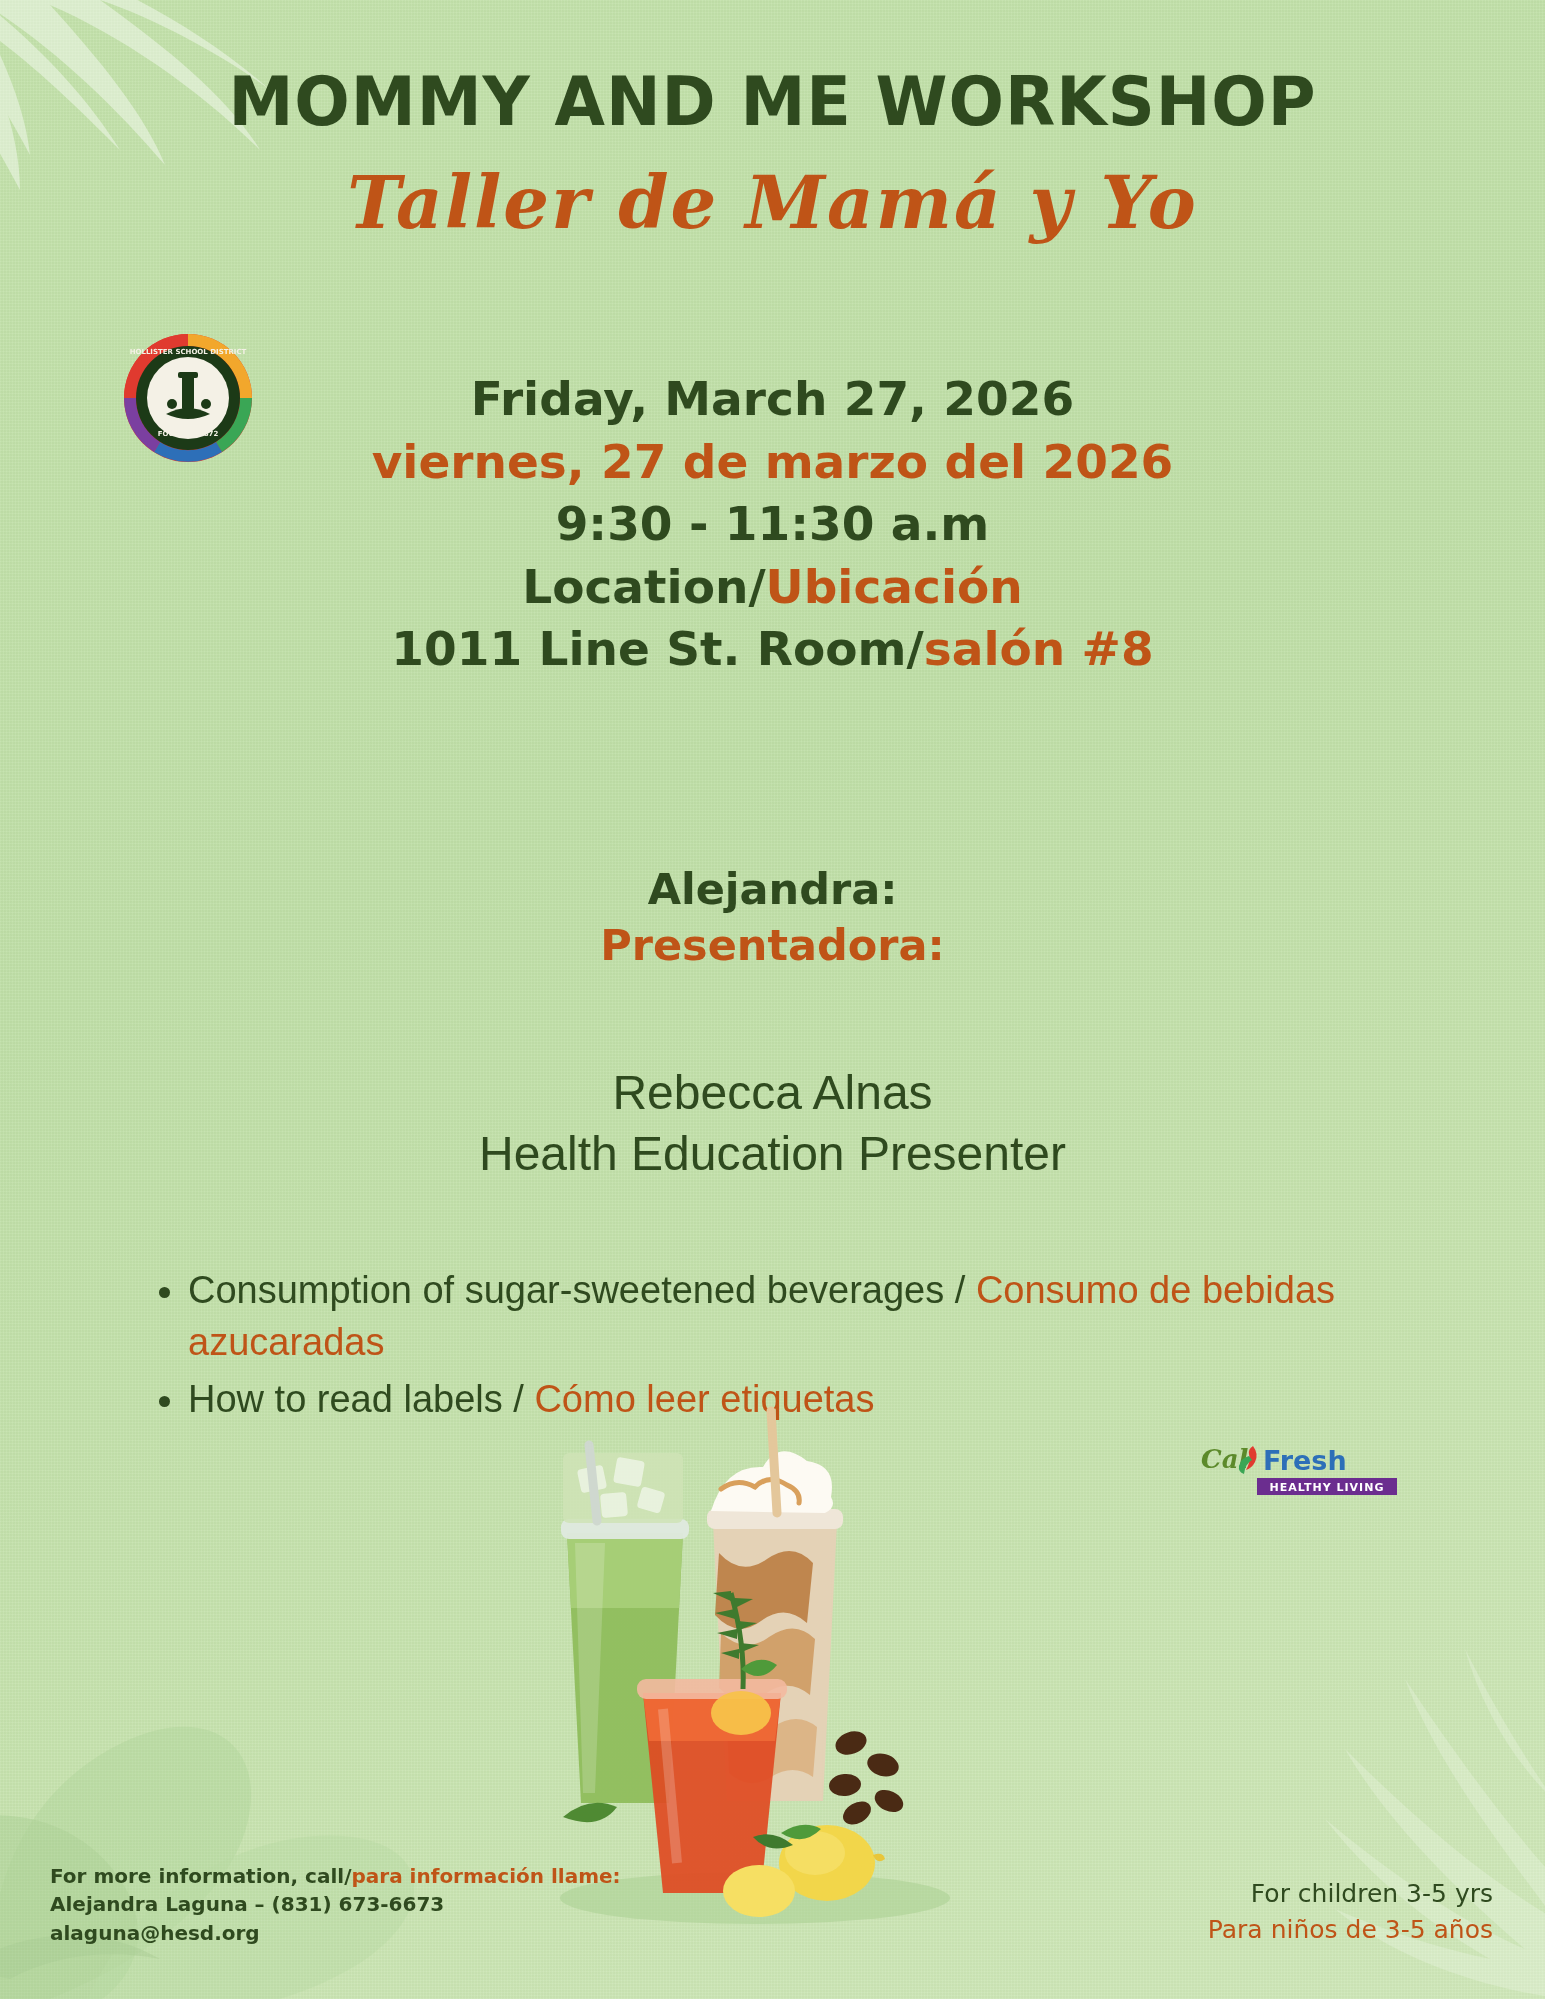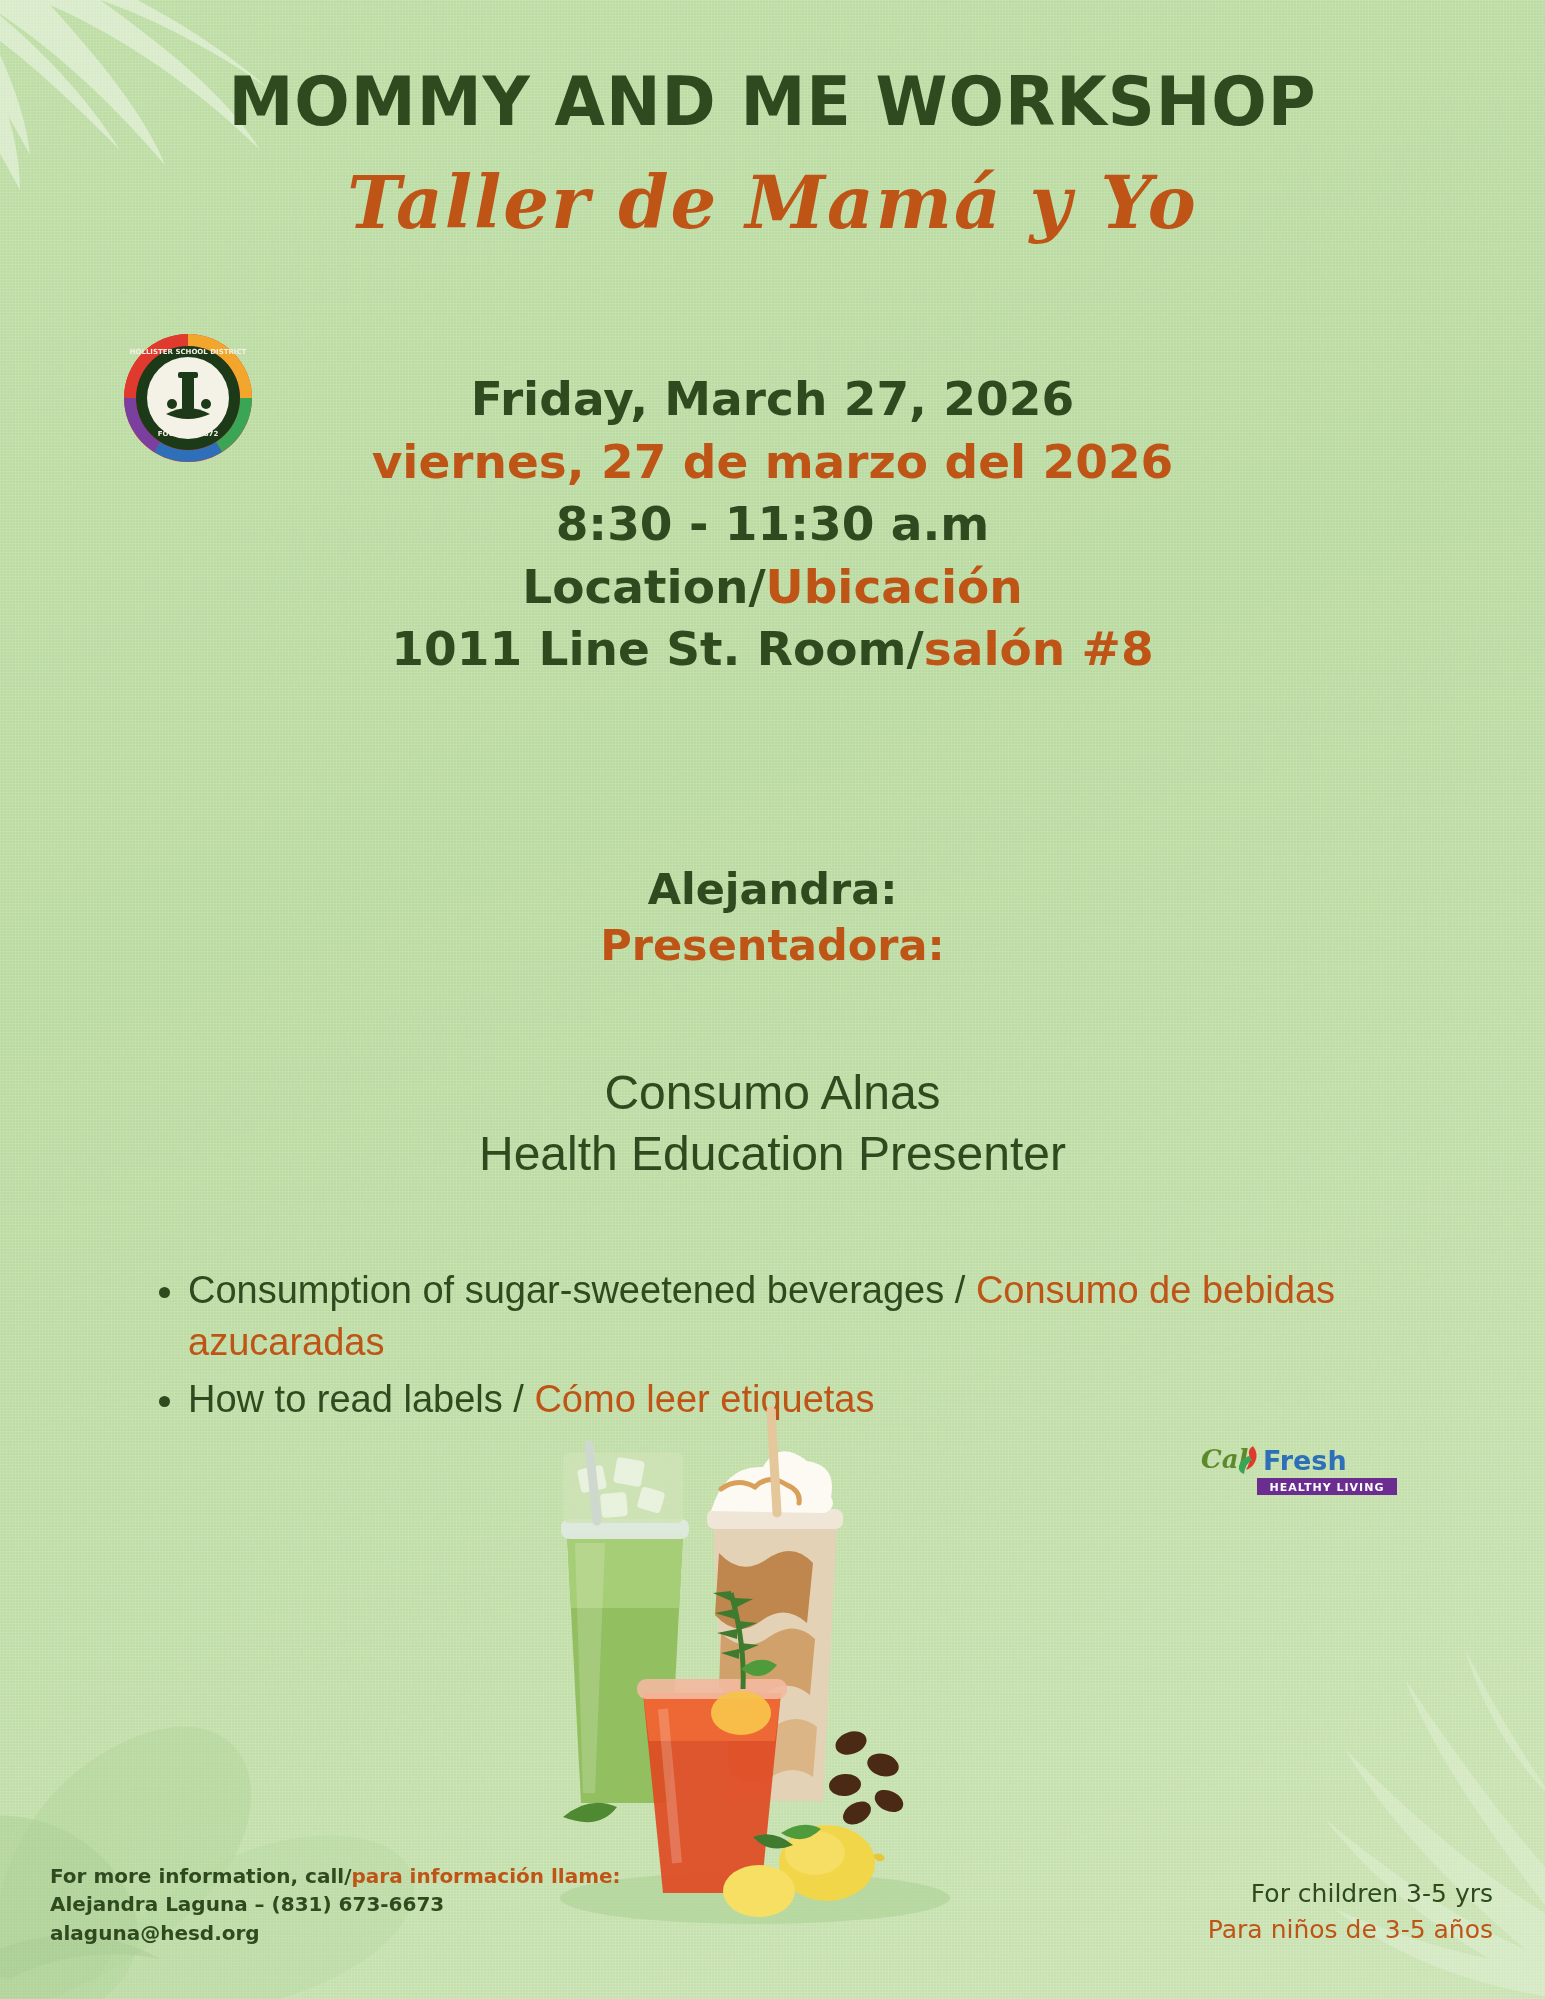--- a/index.html
+++ b/index.html
@@ -193,32 +193,32 @@
       <circle cx="50" cy="72" r="5"></circle>
       <circle cx="84" cy="72" r="5"></circle>
     </g>
     <text x="66" y="22" font-size="7" font-family="DejaVu Sans, sans-serif" fill="#f4f1e6" text-anchor="middle" font-weight="bold">HOLLISTER SCHOOL DISTRICT</text>
     <text x="66" y="104" font-size="7" font-family="DejaVu Sans, sans-serif" fill="#f4f1e6" text-anchor="middle" font-weight="bold">FOUNDED 1872</text>
   </svg>
 
   <div class="details">
     <div>Friday, March 27, 2026</div>
     <div class="es">viernes, 27 de marzo del 2026</div>
-    <div>8:30 - 11:30 a.m</div>
+    <div>9:30 - 11:30 a.m</div>
     <div><span>Location/</span><span class="es">Ubicación</span></div>
     <div><span>1011 Line St. Room/</span><span class="es">salón #8</span></div>
   </div>
 
   <div class="presenter-head">
     <span>Alejandra:</span>
     <span class="es">Presentadora:</span>
   </div>
 
   <div class="presenter-name">
-    <div>Consumo Alnas</div>
+    <div>Rebecca Alnas</div>
     <div>Health Education Presenter</div>
   </div>
 
   <div class="topics">
     <ul>
       <li><span>Consumption of sugar-sweetened beverages / </span><span class="es">Consumo de bebidas azucaradas</span></li>
       <li><span>How to read labels / </span><span class="es">Cómo leer etiquetas</span></li>
     </ul>
   </div>
 

